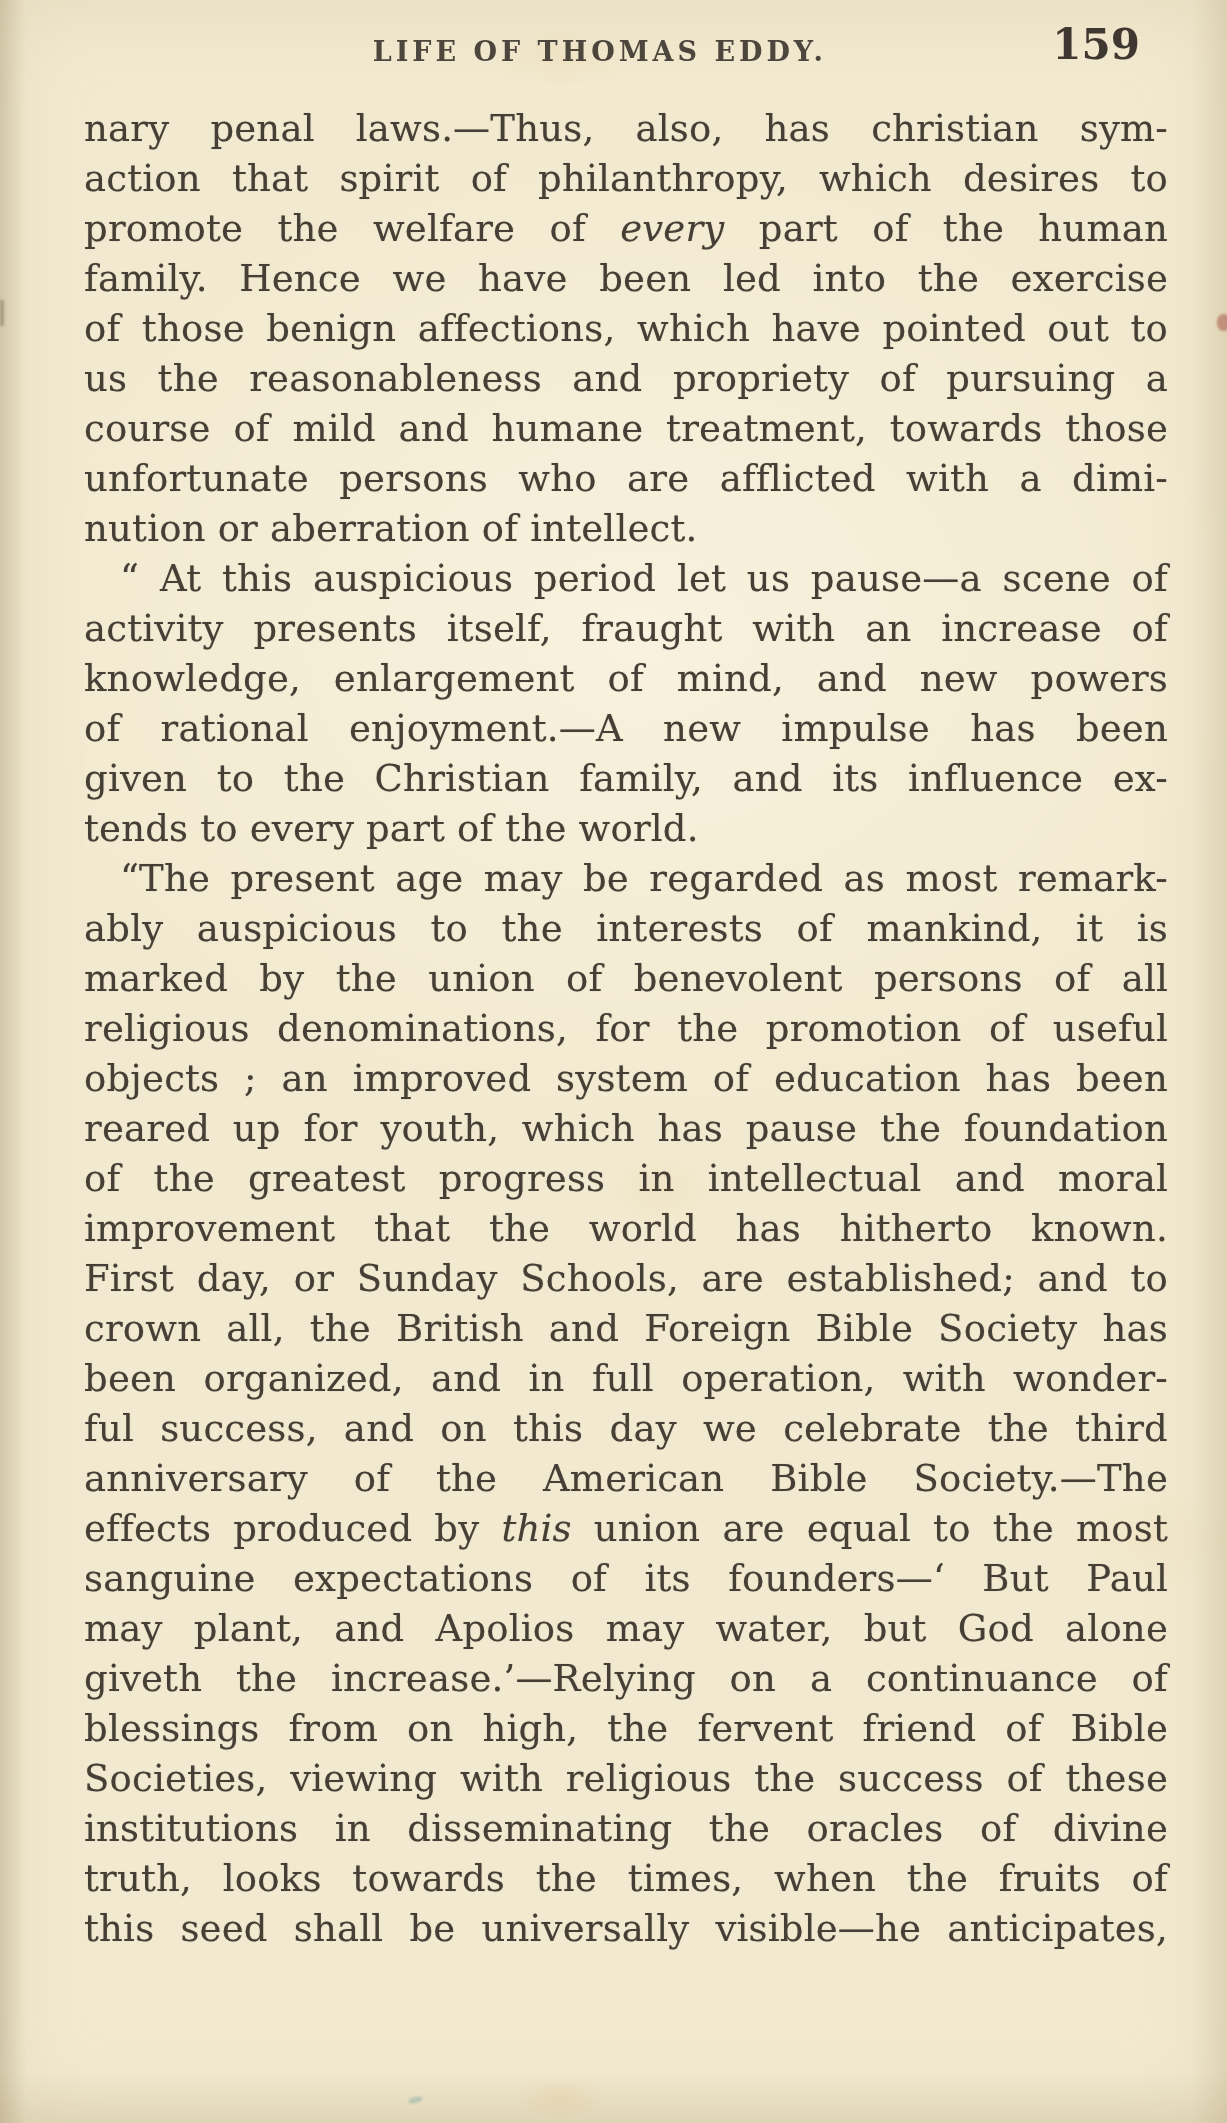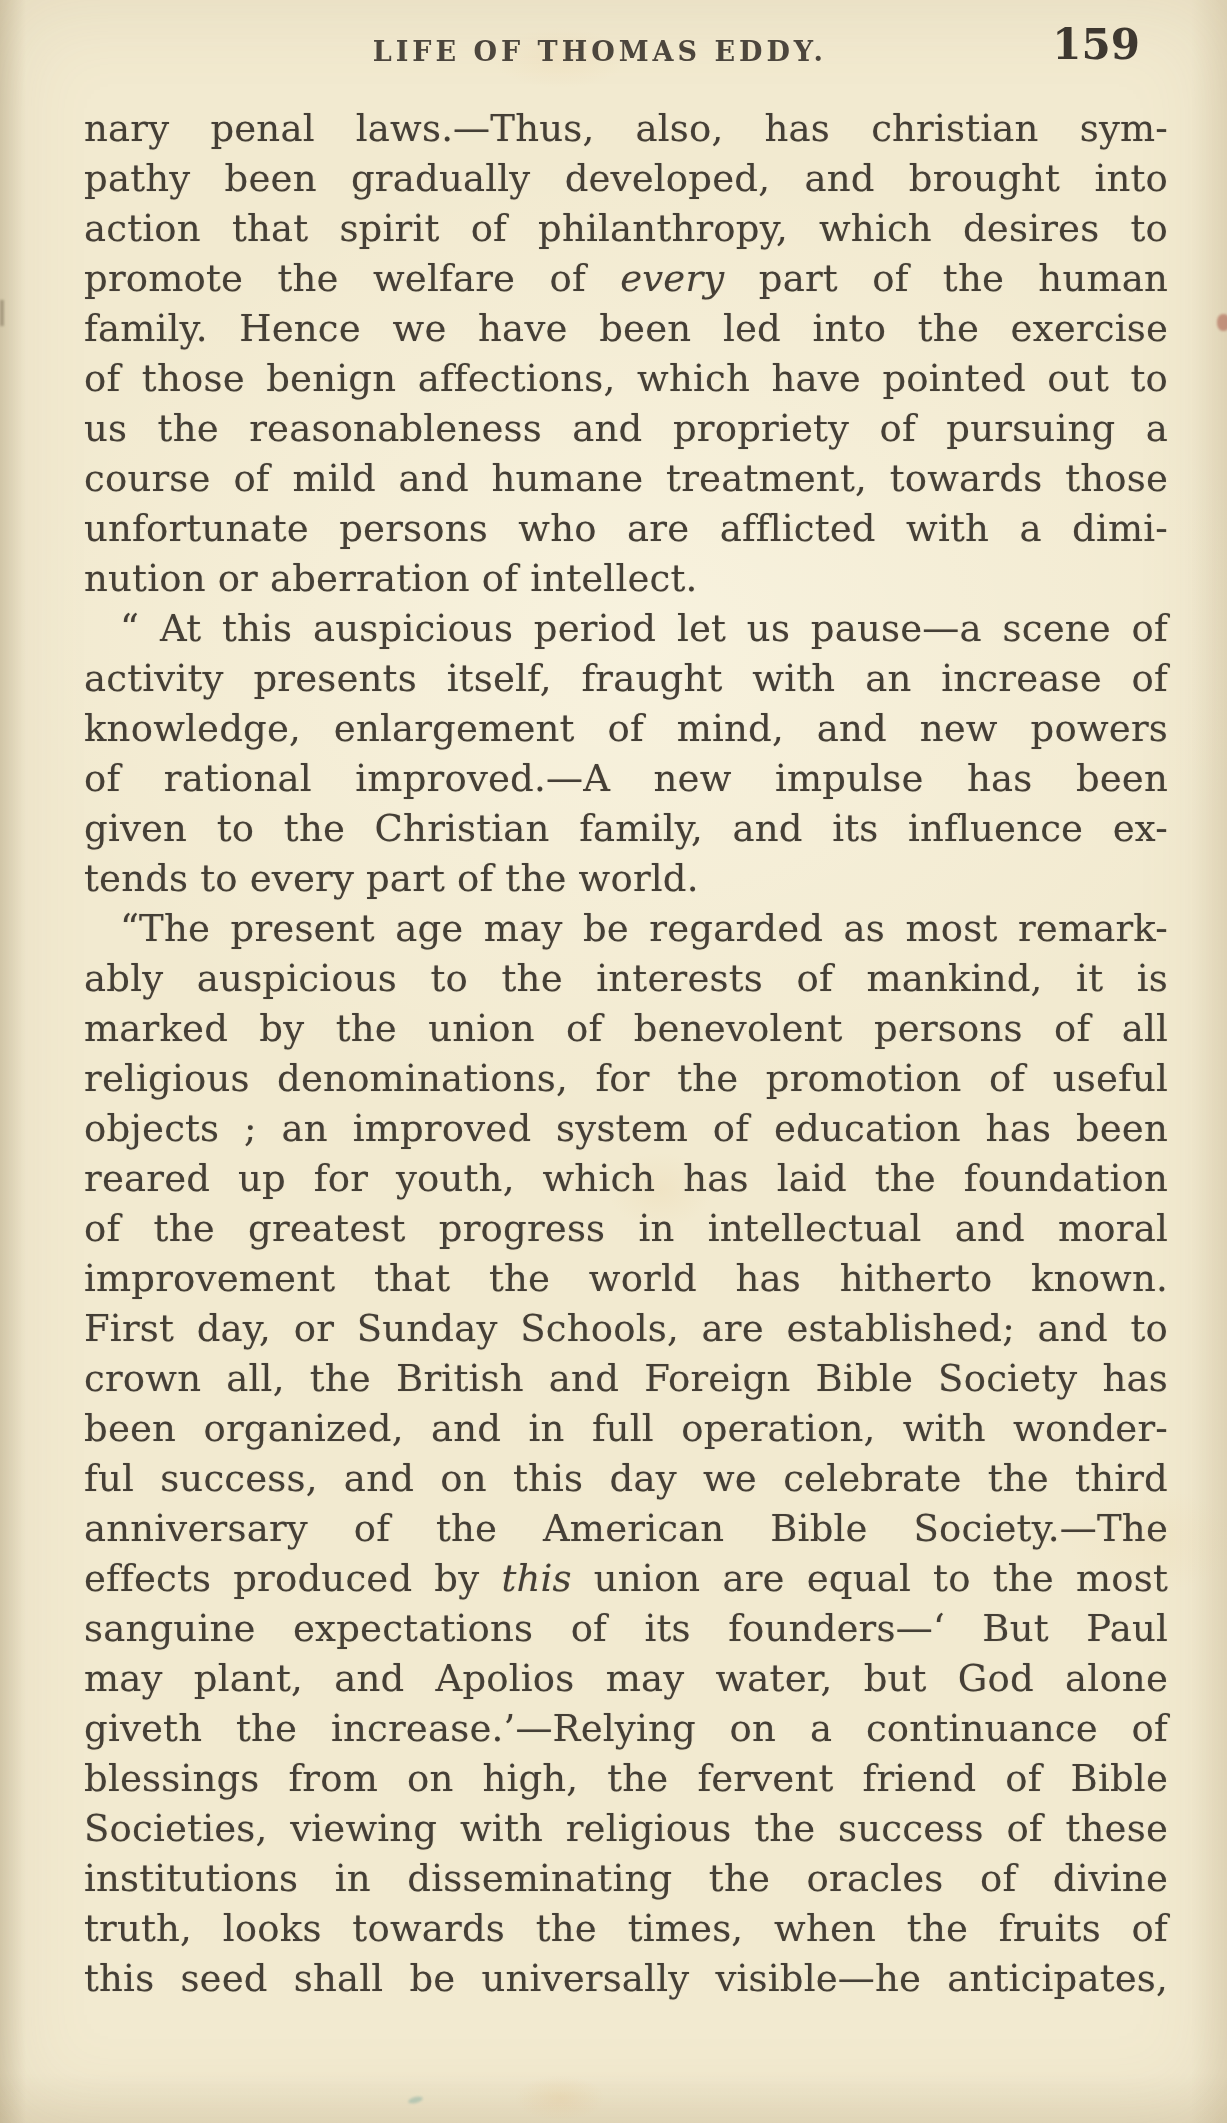--- a/index.html
+++ b/index.html
@@ -74,41 +74,40 @@
 <body>
 
 <div class="page">
   <div class="header-row">
     <div class="running-title">LIFE OF THOMAS EDDY.</div>
     <div class="page-number">159</div>
   </div>
 
   <main class="text-block" id="body-lines">
       <div class="line"><span>nary penal laws.—Thus, also, has christian sym-</span></div>
-      <div class="line"><span>pathy been gradually developed, and brought into</span></div>
       <div class="line"><span>action that spirit of philanthropy, which desires to</span></div>
       <div class="line"><span>promote the welfare of </span><span class="it">every</span><span> part of the human</span></div>
       <div class="line"><span>family.  Hence we have been led into the exercise</span></div>
       <div class="line"><span>of those benign affections, which have pointed out to</span></div>
       <div class="line"><span>us the reasonableness and propriety of pursuing a</span></div>
       <div class="line"><span>course of mild and humane treatment, towards those</span></div>
       <div class="line"><span>unfortunate persons who are afflicted with a dimi-</span></div>
       <div class="line para-end"><span>nution or aberration of intellect.</span></div>
       <div class="line indent"><span>“ At this auspicious period let us pause—a scene of</span></div>
       <div class="line"><span>activity presents itself, fraught with an increase of</span></div>
       <div class="line"><span>knowledge, enlargement of mind, and new powers</span></div>
-      <div class="line"><span>of rational improved.—A new impulse has been</span></div>
+      <div class="line"><span>of rational enjoyment.—A new impulse has been</span></div>
       <div class="line"><span>given to the Christian family, and its influence ex-</span></div>
       <div class="line para-end"><span>tends to every part of the world.</span></div>
       <div class="line indent"><span>“The present age may be regarded as most remark-</span></div>
       <div class="line"><span>ably auspicious to the interests of mankind, it is</span></div>
       <div class="line"><span>marked by the union of benevolent persons of all</span></div>
       <div class="line"><span>religious denominations, for the promotion of useful</span></div>
       <div class="line"><span>objects ; an improved system of education has been</span></div>
-      <div class="line"><span>reared up for youth, which has laid the foundation</span></div>
+      <div class="line"><span>reared up for youth, which has pause the foundation</span></div>
       <div class="line"><span>of the greatest progress in intellectual and moral</span></div>
       <div class="line"><span>improvement that the world has hitherto known.</span></div>
       <div class="line"><span>First day, or Sunday Schools, are established; and to</span></div>
       <div class="line"><span>crown all, the British and Foreign Bible Society has</span></div>
       <div class="line"><span>been organized, and in full operation, with wonder-</span></div>
       <div class="line"><span>ful success, and on this day we celebrate the third</span></div>
       <div class="line"><span>anniversary of the American Bible Society.—The</span></div>
       <div class="line"><span>effects produced by </span><span class="it">this</span><span> union are equal to the most</span></div>
       <div class="line"><span>sanguine expectations of its founders—‘ But Paul</span></div>
       <div class="line"><span>may plant, and Apolios may water, but God alone</span></div>

